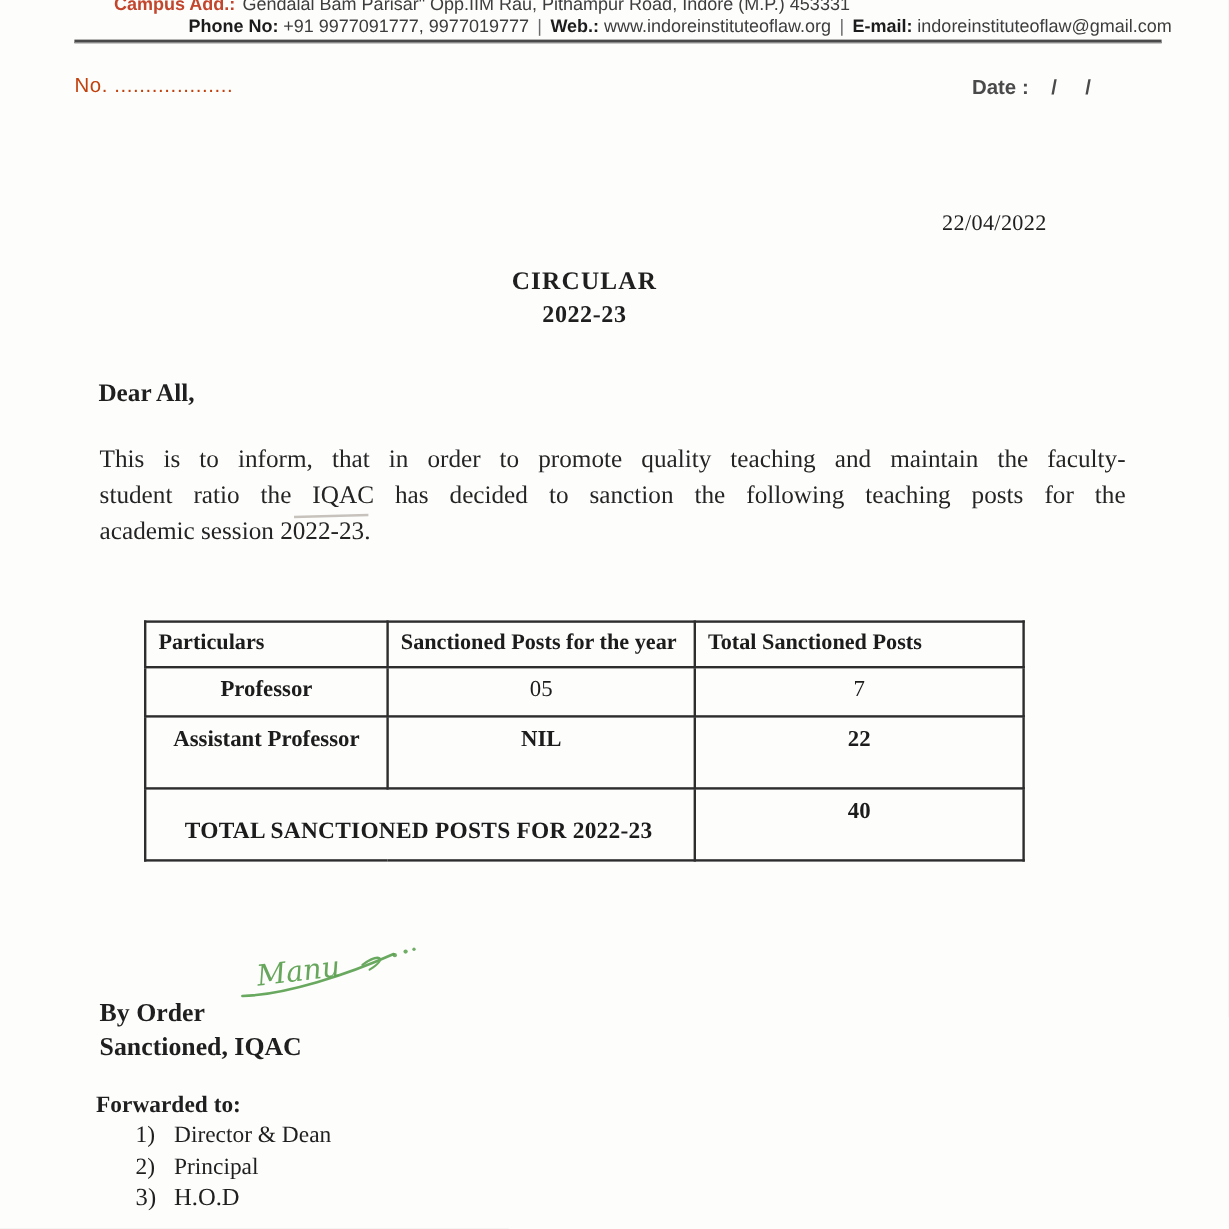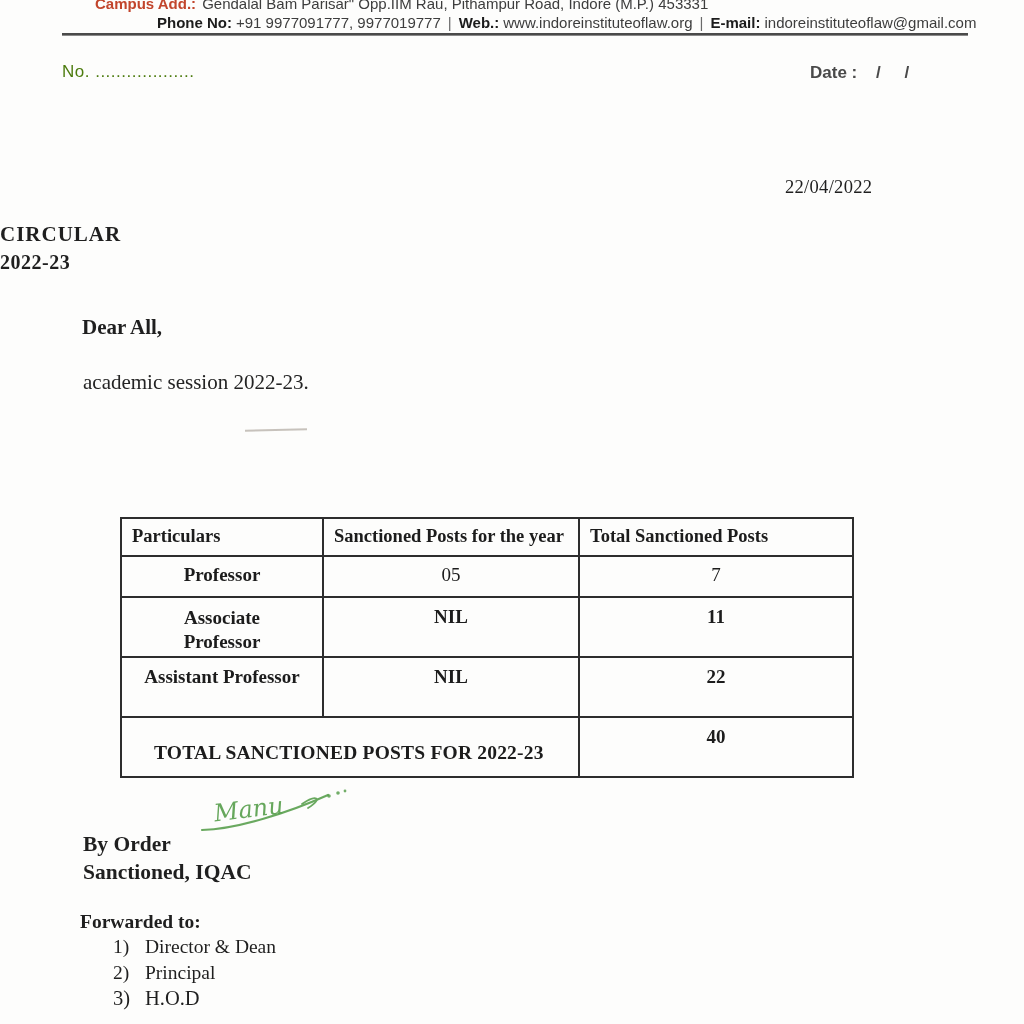--- a/index.html
+++ b/index.html
@@ -23,31 +23,31 @@
   }
   .lh-line2 .b-label { font-weight:bold; color:#1c1c1c; margin-right:4px; }
   .lh-line2 .sep { margin:0 7px; color:#6a6a6a; }
   .header-rule {
     position:absolute; left:62px; top:33px; width:906px; height:3px;
     background:#4a4a4a; border-bottom:1px solid #8a8a8a;
   }
   
   .ref-no {
     position:absolute; left:62px; top:62px;
-    font-family:"Liberation Sans", sans-serif; font-size:17px; color:#4d7c0f;
+    font-family:"Liberation Sans", sans-serif; font-size:17px; color:#c2410c;
     letter-spacing:.5px;
   }
   .ref-date {
     position:absolute; left:810px; top:63px;
     font-family:"Liberation Sans", sans-serif; font-size:17px; font-weight:bold;
     color:#4a4a4a; white-space:pre;
   }
   
   .doc-date { position:absolute; left:785px; top:177px; font-size:18.5px; font-weight:normal; letter-spacing:.3px; }
-  .title-wrap { position:absolute; left:0; top:222px; width:974px; text-align:left; }
+  .title-wrap { position:absolute; left:0; top:222px; width:974px; text-align:center; }
   .title { font-size:21px; font-weight:bold; letter-spacing:1px; }
   .subtitle { font-size:20px; font-weight:bold; margin-top:4px; letter-spacing:.5px; }
   .salutation { position:absolute; left:82px; top:315px; font-size:21px; font-weight:bold; }
   .body-par { position:absolute; left:83px; top:367px; width:855px; font-size:21px; line-height:30px; color:#242424; }
   .body-par .just { text-align:justify; text-align-last:justify; }
   .artifact-line {
     position:absolute; left:245px; top:429px; width:62px; height:0;
     border-top:2px solid #9a9186; opacity:.55; transform:rotate(-1.5deg);
   }
   
@@ -103,45 +103,42 @@
 
   <div class="doc-date">22/04/2022</div>
 
   <div class="title-wrap">
     <div class="title">CIRCULAR</div>
     <div class="subtitle">2022-23</div>
   </div>
 
   <div class="salutation">Dear All,</div>
   <div class="body-par">
+    <div class="just">This is to inform, that in order to promote quality teaching and maintain the faculty-</div>
+    <div class="just">student ratio the IQAC has decided to sanction the following teaching posts for the</div>
     <div>academic session 2022-23.</div>
   </div>
   <div class="artifact-line"></div>
 
   <table class="posts-table">
     <colgroup>
         <col>
         <col>
         <col>
       </colgroup>
     <tbody>
         <tr>
       <th>Particulars</th>
       <th>Sanctioned Posts for the year</th>
       <th>Total Sanctioned Posts</th>
     </tr>
     <tr class="row-prof">
       <td class="bold-cell cell-label">Professor</td>
       <td>05</td>
       <td>7</td>
-    </tr>
-    <tr class="row-assoc">
-      <td class="bold-cell cell-label">Associate Professor</td>
-      <td class="bold-cell">NIL</td>
-      <td class="bold-cell">11</td>
     </tr>
     <tr class="row-assist">
       <td class="bold-cell cell-label">Assistant Professor</td>
       <td class="bold-cell">NIL</td>
       <td class="bold-cell">22</td>
     </tr>
     <tr class="total-row">
       <td colspan="2" class="total-label">TOTAL SANCTIONED POSTS FOR 2022-23</td>
       <td class="bold-cell">40</td>
     </tr>

